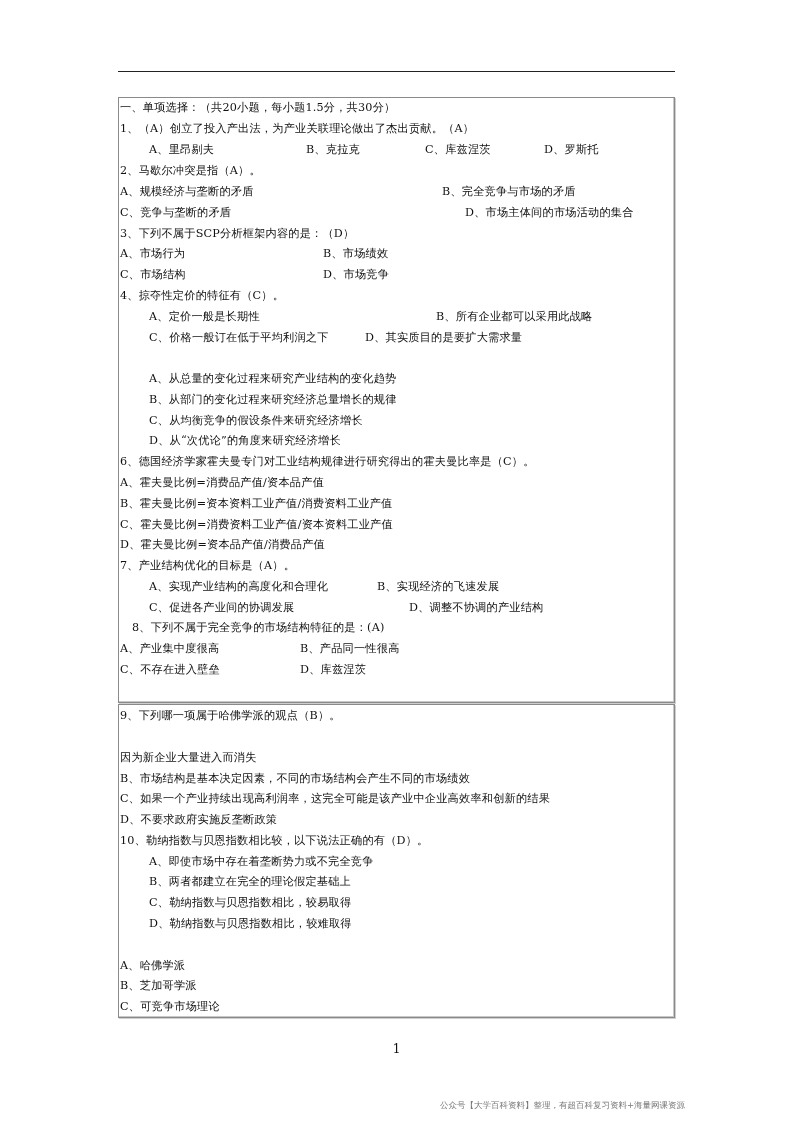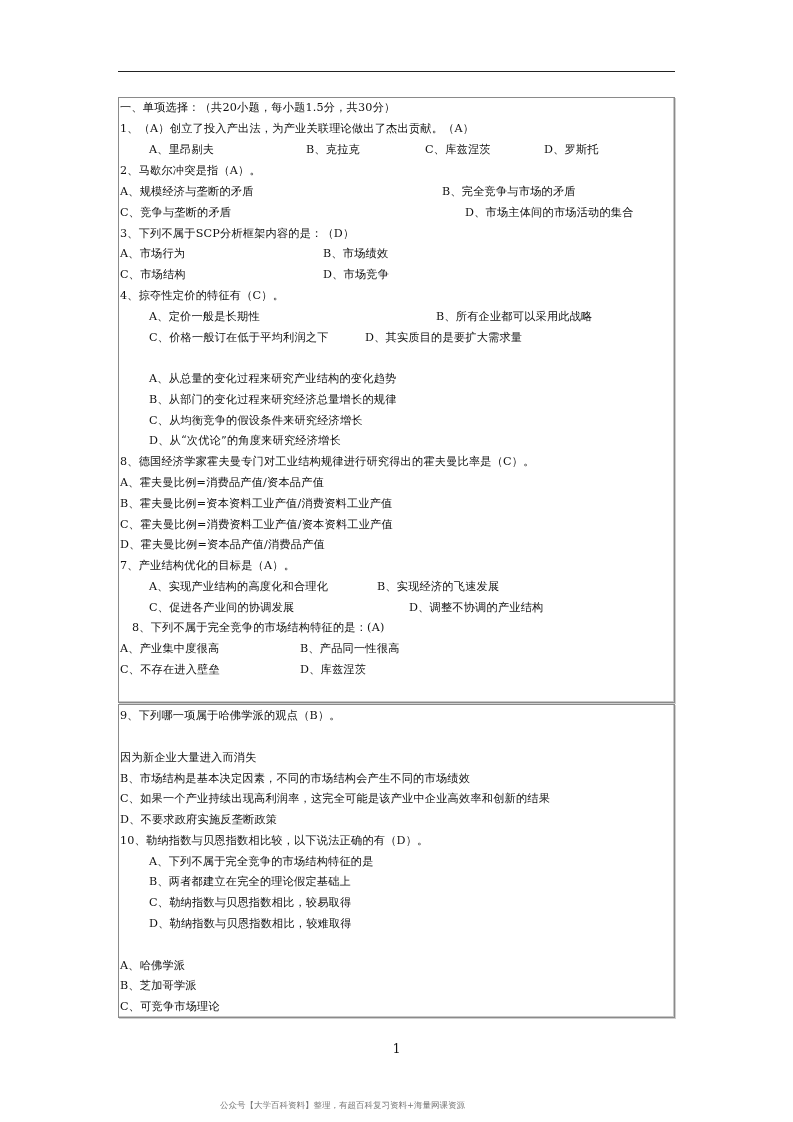--- a/index.html
+++ b/index.html
@@ -5,21 +5,21 @@
   html, body { margin:0; padding:0; background:#ffffff; }
   body { width:793px; height:1122px; position:relative; overflow:hidden;
          font-family:"DejaVu Serif","Liberation Serif",serif; color:#111; }
   .top-rule { position:absolute; left:118px; top:71px; width:557px; height:1px; background:#222; }
   .box { position:absolute; left:118px; width:555px; border:1px solid #8a8a8a;
          box-shadow: inset -1px -1px 0 #c8c8c8, 1px 1px 0 #cfcfcf; }
   #box1 { top:97px; height:604px; }
   #box2 { top:704px; height:312px; }
   .line { position:absolute; left:1px; font-size:11.2px; line-height:14px; white-space:nowrap; letter-spacing:0.2px; }
   .page-num { position:absolute; left:0; width:793px; top:1042px; text-align:center; font-size:12px; }
-  .footer { position:absolute; left:0; width:685px; top:1100px; text-align:center; font-size:8.5px; color:#777;
+  .footer { position:absolute; left:0; width:685px; top:1100px; text-align:right; font-size:8.5px; color:#777;
             font-family:"DejaVu Sans","Liberation Sans",sans-serif; }
 </style>
 </head>
 <body>
 
 <div class="top-rule"></div>
 
 <div class="box" id="box1">
   <div class="line" style="top:3px">一、单项选择：（共20小题，每小题1.5分，共30分）</div>
 
@@ -45,21 +45,21 @@
   <div class="line" style="left:30px;top:212px">A、定价一般是长期性</div>
   <div class="line" style="left:317px;top:212px">B、所有企业都可以采用此战略</div>
   <div class="line" style="left:30px;top:233px">C、价格一般订在低于平均利润之下</div>
   <div class="line" style="left:246px;top:233px">D、其实质目的是要扩大需求量</div>
 
   <div class="line" style="left:30px;top:274px">A、从总量的变化过程来研究产业结构的变化趋势</div>
   <div class="line" style="left:30px;top:295px">B、从部门的变化过程来研究经济总量增长的规律</div>
   <div class="line" style="left:30px;top:316px">C、从均衡竞争的假设条件来研究经济增长</div>
   <div class="line" style="left:30px;top:336px">D、从“次优论”的角度来研究经济增长</div>
 
-  <div class="line" style="top:357px">8、德国经济学家霍夫曼专门对工业结构规律进行研究得出的霍夫曼比率是（C）。</div>
+  <div class="line" style="top:357px">6、德国经济学家霍夫曼专门对工业结构规律进行研究得出的霍夫曼比率是（C）。</div>
   <div class="line" style="top:378px">A、霍夫曼比例=消费品产值/资本品产值</div>
   <div class="line" style="top:399px">B、霍夫曼比例=资本资料工业产值/消费资料工业产值</div>
   <div class="line" style="top:420px">C、霍夫曼比例=消费资料工业产值/资本资料工业产值</div>
   <div class="line" style="top:440px">D、霍夫曼比例=资本品产值/消费品产值</div>
 
   <div class="line" style="top:461px">7、产业结构优化的目标是（A）。</div>
   <div class="line" style="left:30px;top:482px">A、实现产业结构的高度化和合理化</div>
   <div class="line" style="left:258px;top:482px">B、实现经济的飞速发展</div>
   <div class="line" style="left:30px;top:503px">C、促进各产业间的协调发展</div>
   <div class="line" style="left:290px;top:503px">D、调整不协调的产业结构</div>
@@ -72,21 +72,21 @@
 </div>
 
 <div class="box" id="box2">
   <div class="line" style="top:4px">9、下列哪一项属于哈佛学派的观点（B）。</div>
   <div class="line" style="top:46px">因为新企业大量进入而消失</div>
   <div class="line" style="top:67px">B、市场结构是基本决定因素，不同的市场结构会产生不同的市场绩效</div>
   <div class="line" style="top:87px">C、如果一个产业持续出现高利润率，这完全可能是该产业中企业高效率和创新的结果</div>
   <div class="line" style="top:108px">D、不要求政府实施反垄断政策</div>
 
   <div class="line" style="top:129px">10、勒纳指数与贝恩指数相比较，以下说法正确的有（D）。</div>
-  <div class="line" style="left:30px;top:150px">A、下列不属于完全竞争的市场结构特征的是</div>
+  <div class="line" style="left:30px;top:150px">A、即使市场中存在着垄断势力或不完全竞争</div>
   <div class="line" style="left:30px;top:170px">B、两者都建立在完全的理论假定基础上</div>
   <div class="line" style="left:30px;top:191px">C、勒纳指数与贝恩指数相比，较易取得</div>
   <div class="line" style="left:30px;top:212px">D、勒纳指数与贝恩指数相比，较难取得</div>
 
   <div class="line" style="top:254px">A、哈佛学派</div>
   <div class="line" style="top:274px">B、芝加哥学派</div>
   <div class="line" style="top:295px">C、可竞争市场理论</div>
 </div>
 
 <div class="page-num">1</div>

